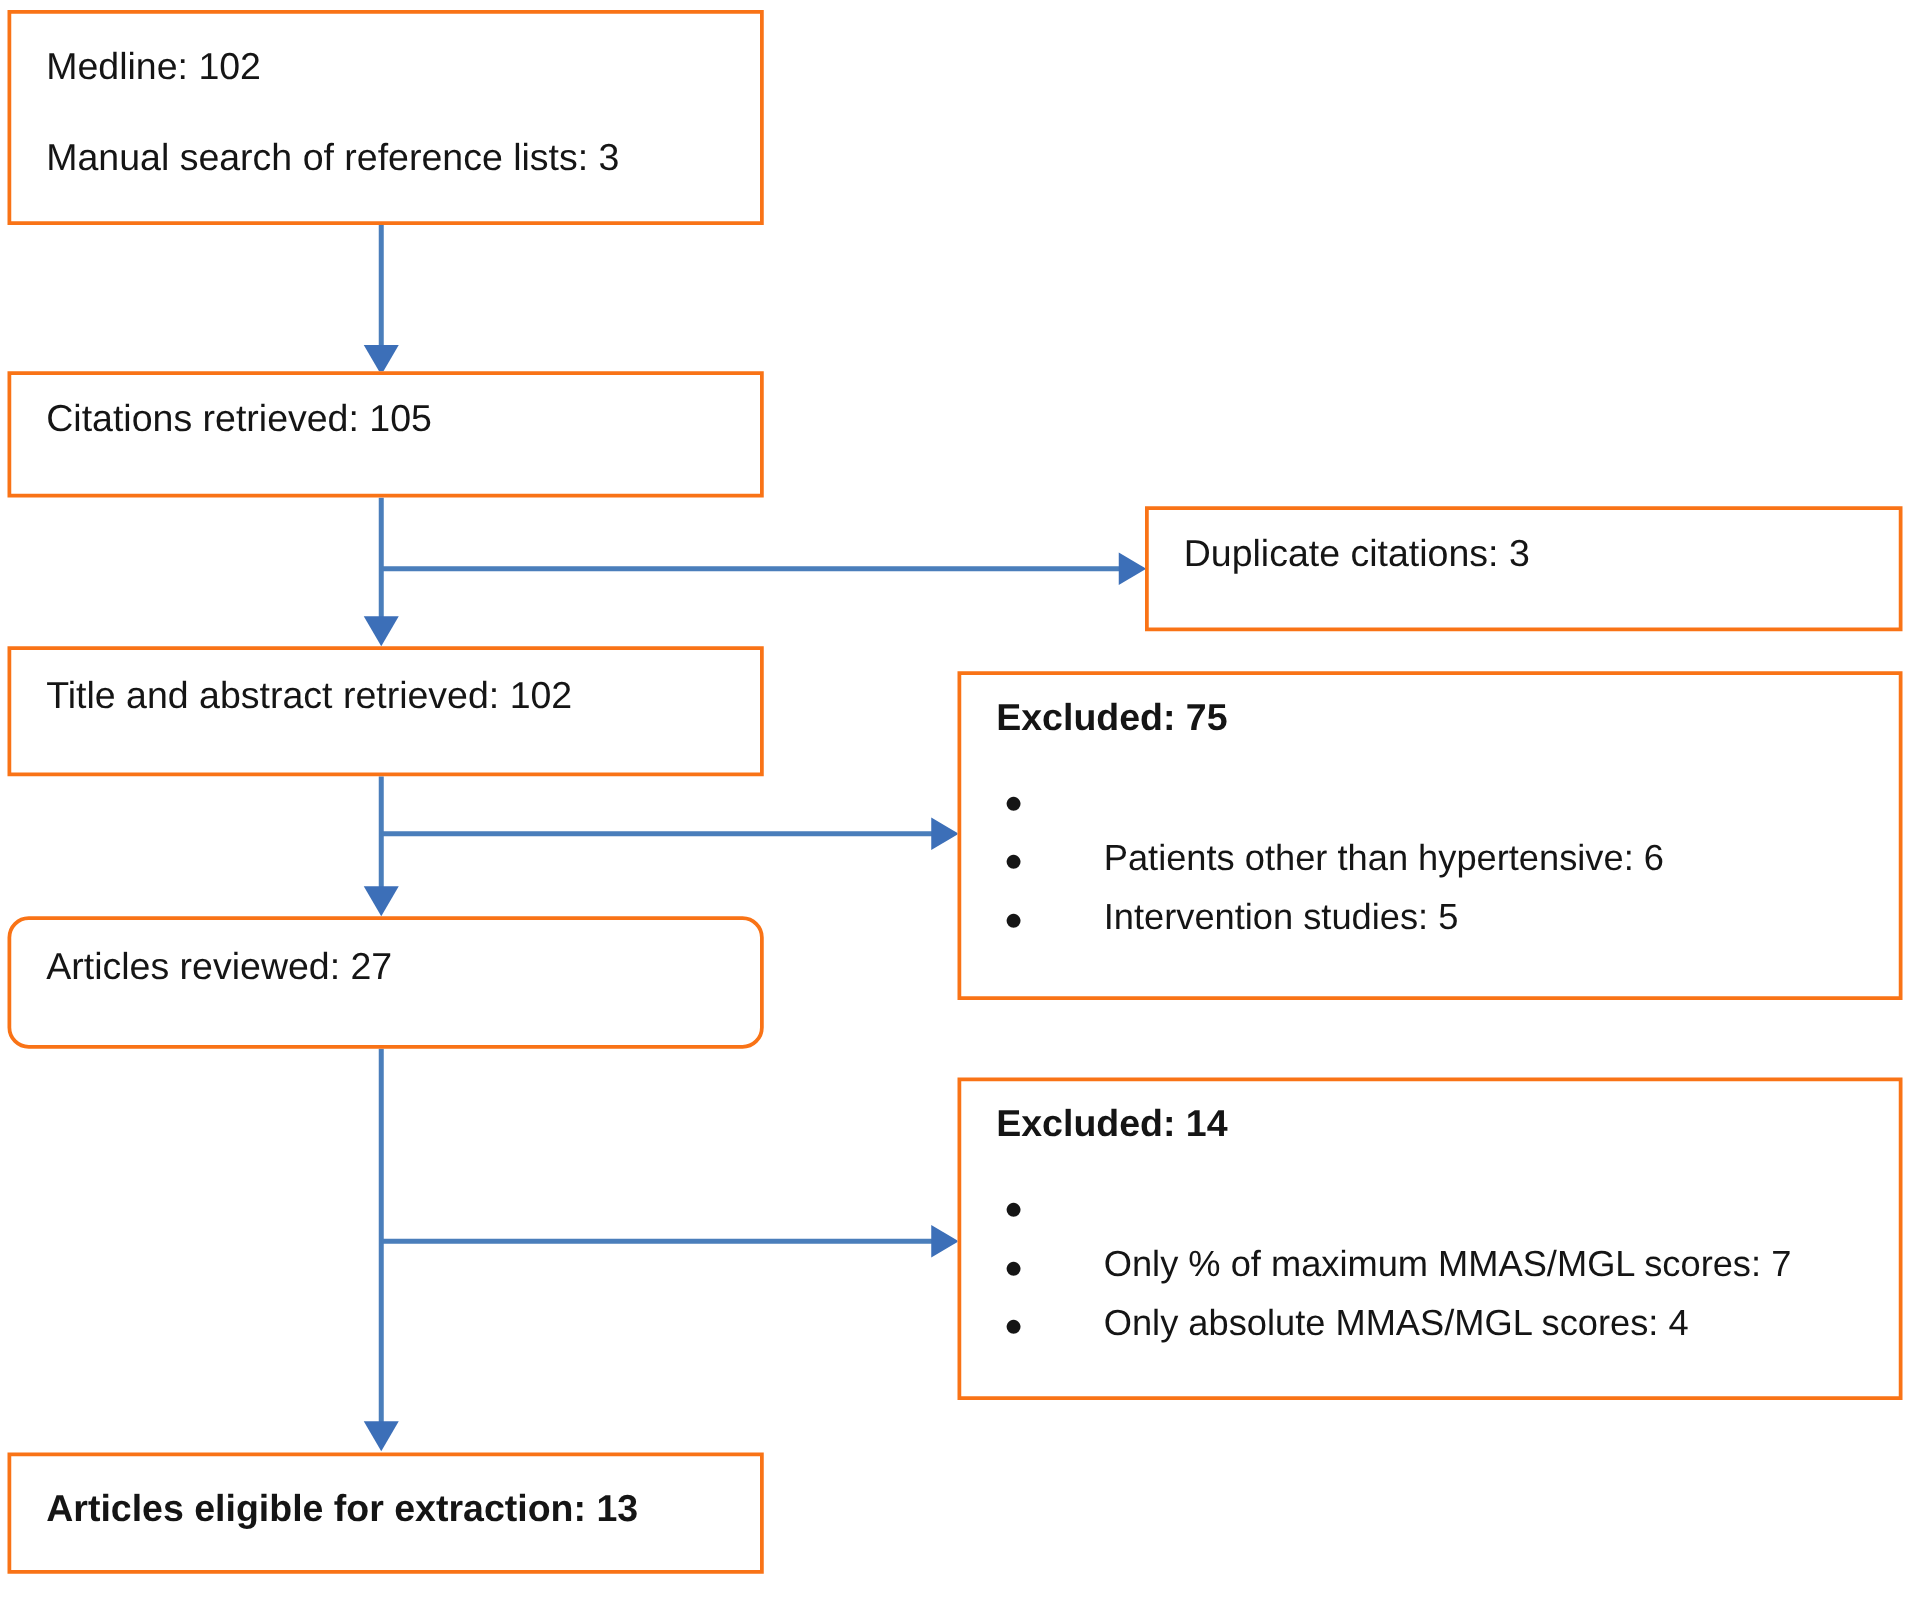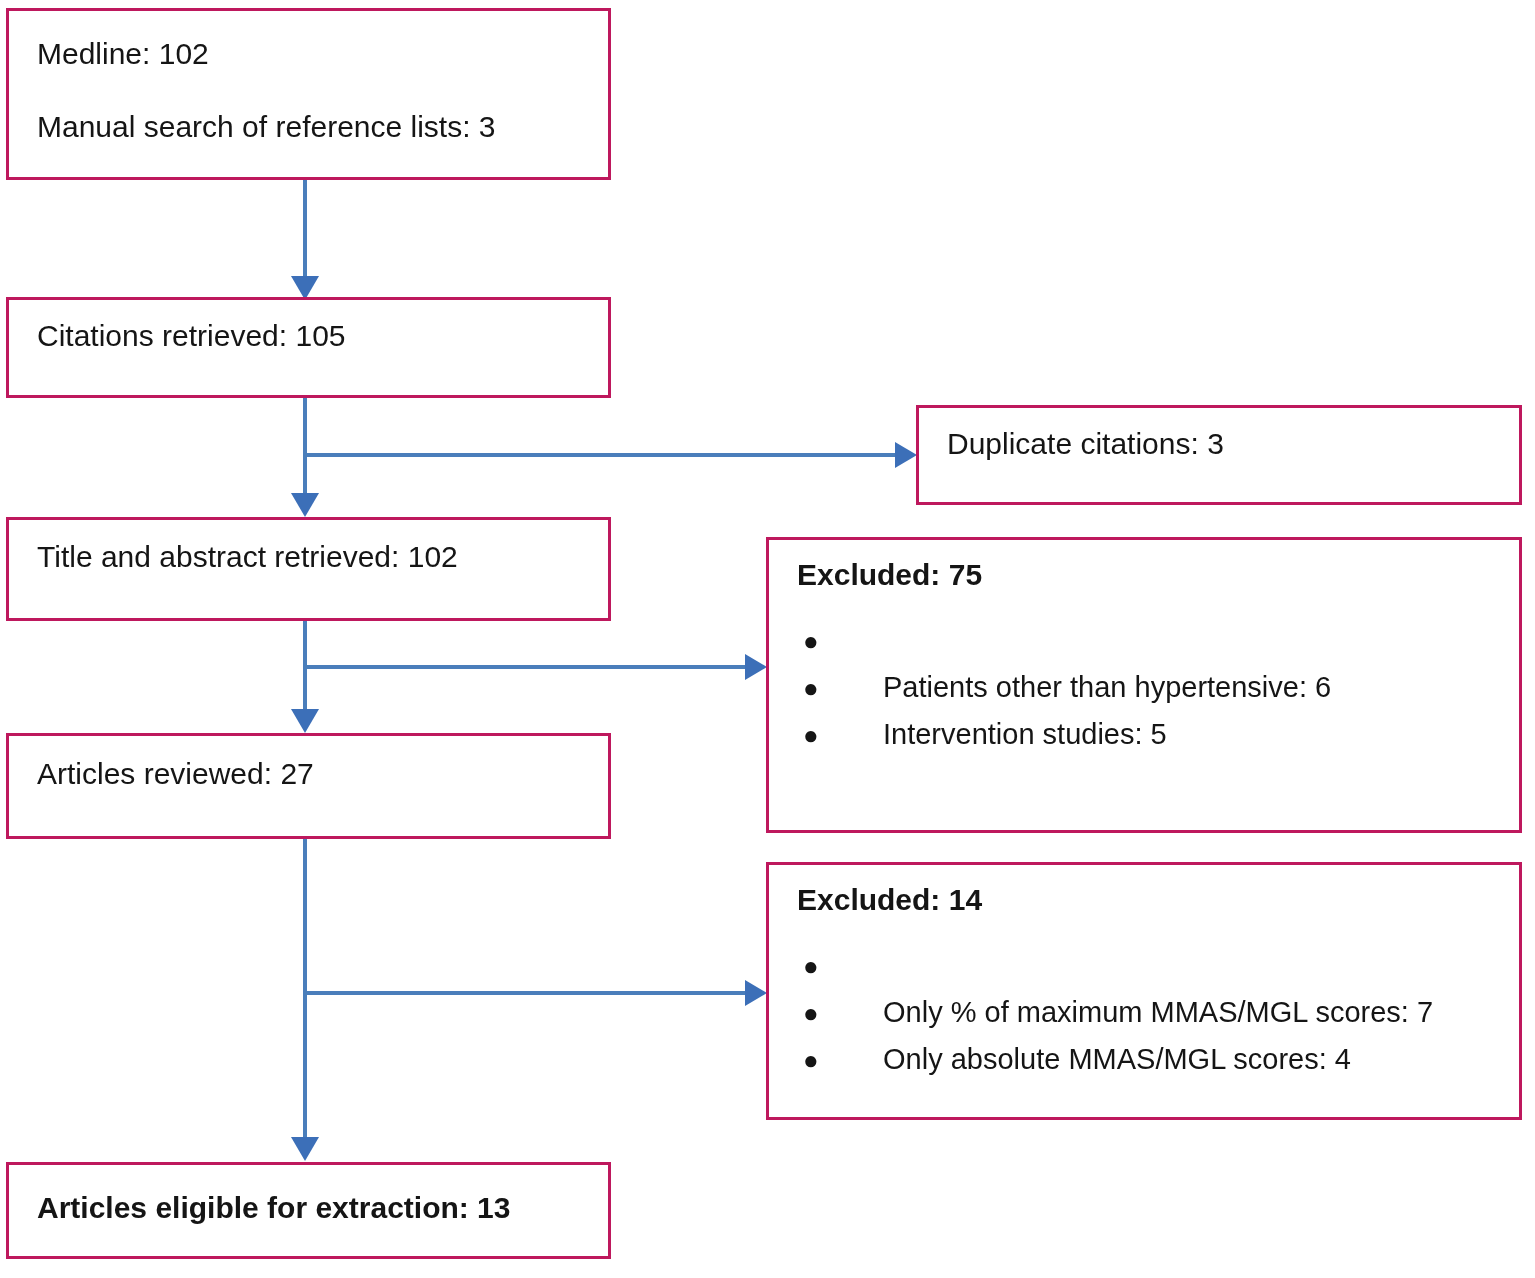--- a/index.html
+++ b/index.html
@@ -14,44 +14,44 @@
   #canvas {
     position: relative;
     width: 1535px;
     height: 1278px;
     background: #ffffff;
     overflow: hidden;
   }
   .box {
     position: absolute;
     box-sizing: border-box;
-    border: 3px solid #be185d;
+    border: 3px solid #f97316;
     background: #ffffff;
     z-index: 3;
   }
   .box-text {
     position: absolute;
     left: 28px;
     font-size: 30px;
     line-height: 1.25;
     color: #151515;
     white-space: nowrap;
   }
   .bold { font-weight: bold; }
 
   
   #box-sources      { left: 6px;  top: 8px;    width: 605px; height: 172px; }
   #box-retrieved    { left: 6px;  top: 297px;  width: 605px; height: 101px; text-align: right; }
   #box-title-abs    { left: 6px;  top: 517px;  width: 605px; height: 104px; }
-  #box-reviewed     { left: 6px;  top: 733px;  width: 605px; height: 106px; }
+  #box-reviewed     { left: 6px;  top: 733px;  width: 605px; height: 106px; border-radius: 17px; }
   #box-eligible     { left: 6px;  top: 1162px; width: 605px; height: 97px; text-decoration: underline; }
 
   
   #box-duplicates   { left: 916px; top: 405px; width: 606px; height: 100px; }
-  #box-excluded-1   { left: 766px; top: 537px; width: 756px; height: 296px; }
+  #box-excluded-1   { left: 766px; top: 537px; width: 756px; height: 263px; }
   #box-excluded-2   { left: 766px; top: 862px; width: 756px; height: 258px; }
 
   
   #txt-medline      { top: 24px; }
   #txt-manual       { top: 97px; }
   #txt-retrieved    { top: 17px; }
   #txt-title-abs    { top: 18px; }
   #txt-reviewed     { top: 19px; }
   #txt-eligible     { top: 24px; }
   #txt-duplicates   { top: 17px; }

